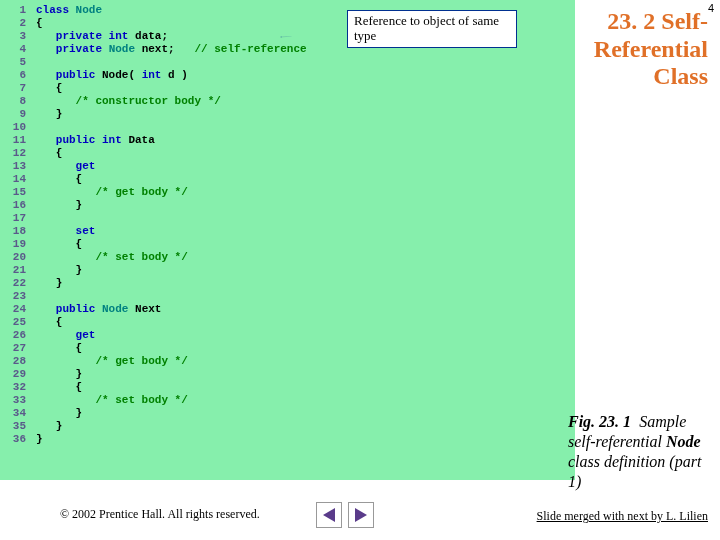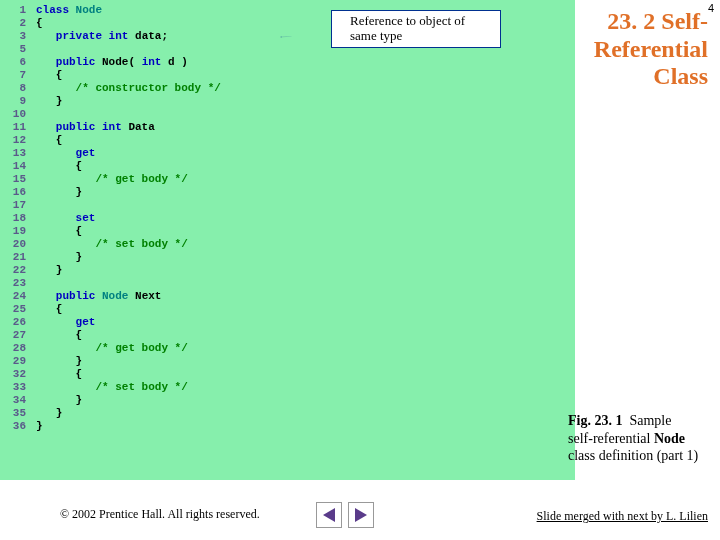--- a/index.html
+++ b/index.html
@@ -54,47 +54,48 @@
   }
   .page-num {
     position: absolute;
     right: 6px;
     top: 2px;
     font-size: 11px;
     color: #000;
   }
   .callout-box {
     position: absolute;
-    left: 331px;
+    left: 347px;
     top: 10px;
     width: 170px;
     height: 38px;
     border: 1.5px solid #003090;
     background: #fff;
     font-family: "Times New Roman", serif;
     font-size: 13px;
-    padding: 3px 18px;
+    padding: 3px 6px;
     box-sizing: border-box;
     line-height: 1.15;
   }
   .callout-arrow {
     position: absolute;
     left: 230px;
     top: 46px;
     width: 112px;
     height: 2px;
   }
   .fig-caption {
     position: absolute;
     right: 12px;
     top: 412px;
     width: 140px;
     font-family: "Times New Roman", serif;
-    font-size: 14px;
+    font-size: 16px;
     line-height: 1.25;
+    font-style: italic;
   }
   .fig-caption b { font-weight: bold; }
   .footer {
     position: absolute;
     left: 0;
     bottom: 0;
     width: 720px;
     height: 44px;
     background: #fff;
     text-align: center;
@@ -152,20 +153,21 @@
 <div class="title-right">
   <span>23. 2  Self-</span><br>
   <span>Referential</span><br>
   <span>Class</span>
 </div>
 
 <div class="code-area" id="code-area">
     <div class="code-line"><span class="ln">1</span><span class="kw">class </span><span class="cls">Node</span></div>
     <div class="code-line"><span class="ln">2</span><span>{</span></div>
     <div class="code-line"><span class="ln">3</span><span class="kw">   private int </span><span>data;</span></div>
+    <div class="code-line"><span class="ln">4</span><span class="kw">   private </span><span class="cls">Node </span><span>next;   </span><span class="cmt">// self-reference</span></div>
     <div class="code-line"><span class="ln">5</span><span></span></div>
     <div class="code-line"><span class="ln">6</span><span class="kw">   public </span><span>Node( </span><span class="kw">int </span><span>d )</span></div>
     <div class="code-line"><span class="ln">7</span><span>   {</span></div>
     <div class="code-line"><span class="ln">8</span><span class="cmt">      /* constructor body */</span></div>
     <div class="code-line"><span class="ln">9</span><span>   }</span></div>
     <div class="code-line"><span class="ln">10</span><span></span></div>
     <div class="code-line"><span class="ln">11</span><span class="kw">   public int </span><span>Data</span></div>
     <div class="code-line"><span class="ln">12</span><span>   {</span></div>
     <div class="code-line"><span class="ln">13</span><span class="kw">      get</span></div>
     <div class="code-line"><span class="ln">14</span><span>      {</span></div>

